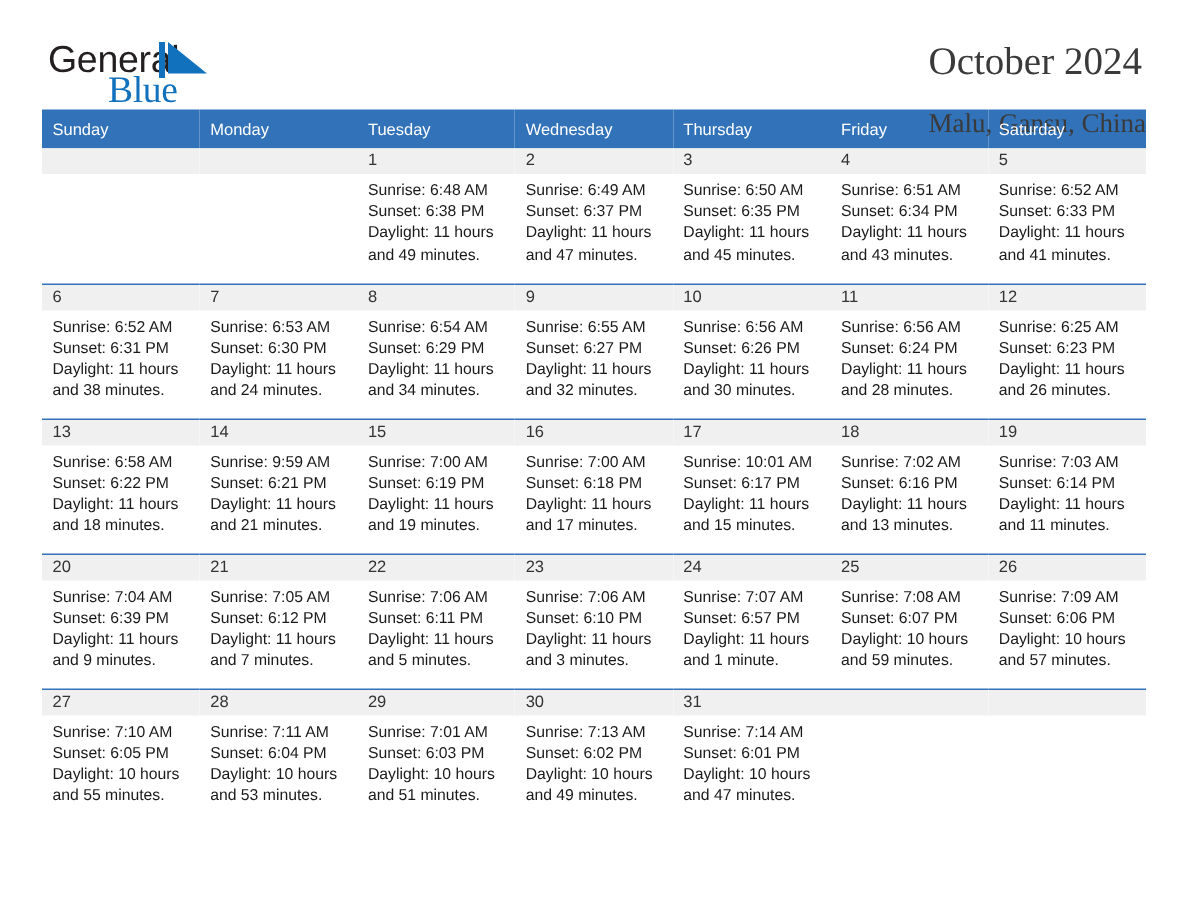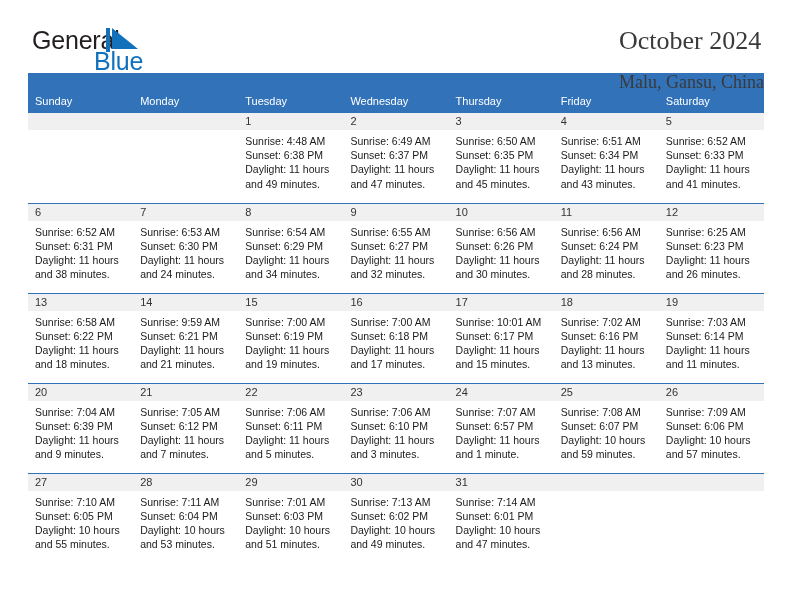--- a/index.html
+++ b/index.html
@@ -41,26 +41,26 @@
     position: absolute;
     left: 4px;
     top: 0px;
     font-size: 25px;
     letter-spacing: -0.2px;
     color: #231f20;
     font-family: "Liberation Sans", sans-serif;
   }
   .logo-blue {
     position: absolute;
-    left: 66px;
+    left: 44px;
     top: 21px;
     font-size: 25px;
     letter-spacing: -0.2px;
     color: #1271bd;
-    font-family: Liberation Sans, sans-serif;
+    font-family: Liberation Serif, serif;
   }
   .logo-mark {
     position: absolute;
     left: 78px;
     top: 2px;
     width: 32px;
     height: 24px;
   }
   .titleblock {
     padding-top: 0px;
@@ -85,21 +85,21 @@
     width: 736px;
     border-collapse: collapse;
     table-layout: fixed;
   }
   .calendar th {
     background: #3172b9;
     color: #ffffff;
     font-size: 11px;
     font-weight: normal;
     text-align: left;
-    padding: 22px 0 6px 7px;
+    padding: 8px 0 6px 7px;
     height: 21px;
     box-sizing: border-box;
     border: none;
   }
   .calendar td {
     vertical-align: top;
     padding: 0;
     border: none;
     border-top: 1px solid #3172b9;
     height: 90px;
@@ -172,21 +172,21 @@
         <tr class="week">
           <td class="empty">
             <div class="daynum"></div>
           </td>
           <td class="empty">
             <div class="daynum"></div>
           </td>
           <td>
             <div class="daynum">1</div>
             <div class="info">
-              <div>Sunrise: 4:48 AM</div>
+              <div>Sunrise: 6:48 AM</div>
               <div>Sunset: 6:38 PM</div>
               <div>Daylight: 11 hours</div>
               <div>and 49 minutes.</div>
             </div>
           </td>
           <td>
             <div class="daynum">2</div>
             <div class="info">
               <div>Sunrise: 6:49 AM</div>
               <div>Sunset: 6:37 PM</div>

